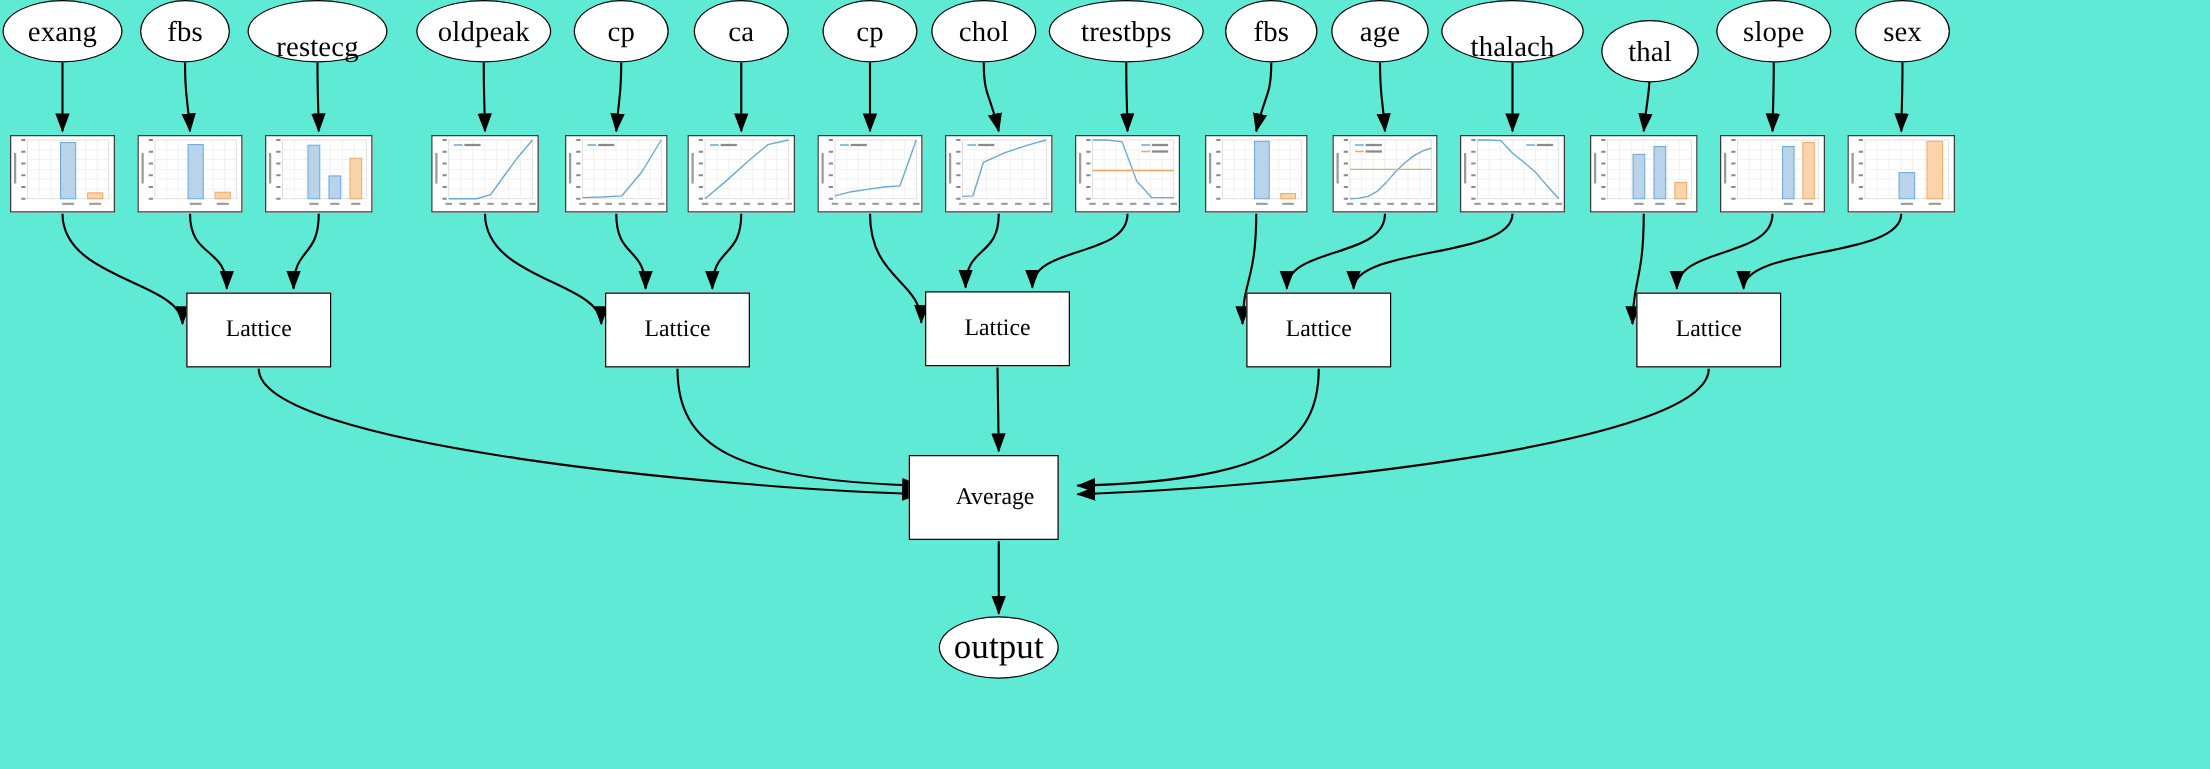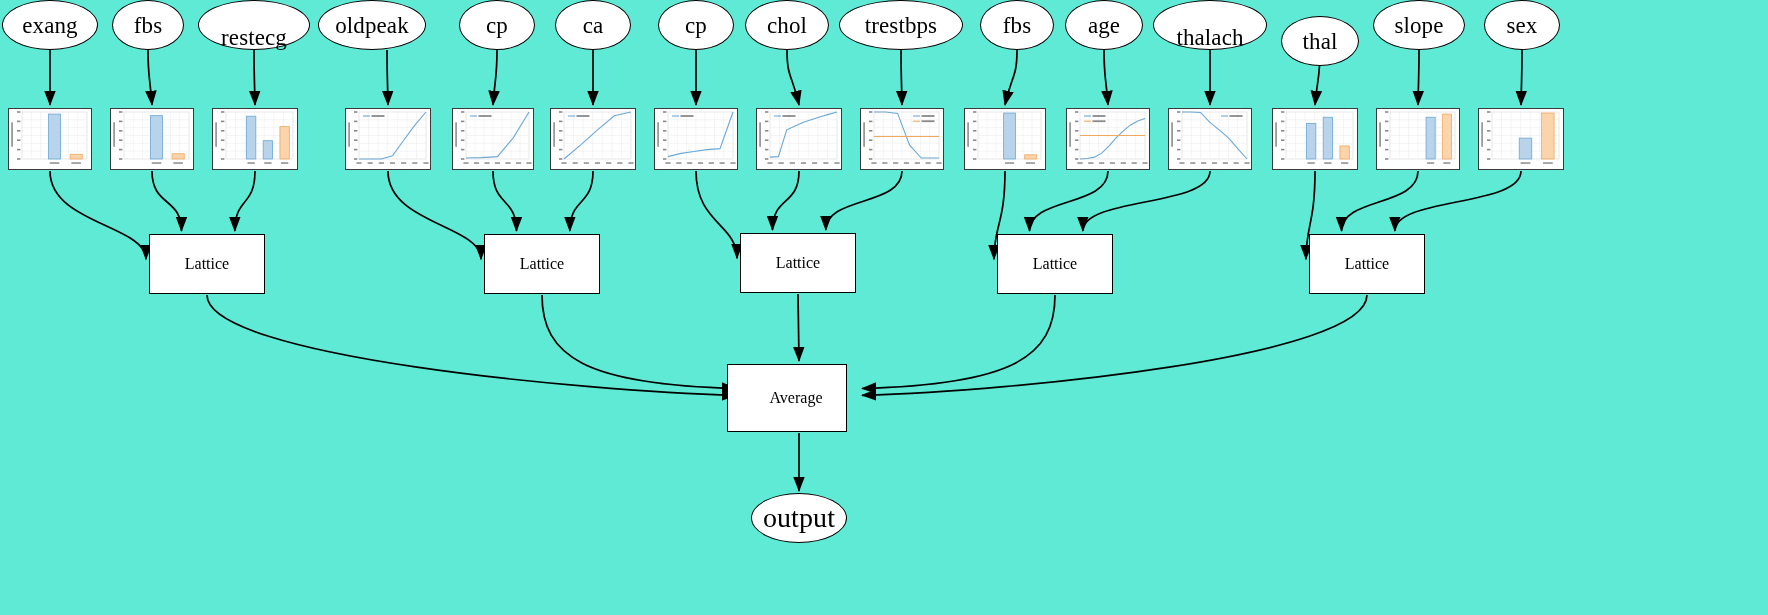--- a/index.html
+++ b/index.html
@@ -41,21 +41,21 @@
   }
   
   .rect-node{
     position:absolute;
     border:1.7px solid #000;
     background:#fff;
     display:flex;
     align-items:center;
     justify-content:center;
     box-sizing:border-box;
-    font-size:16px;
+    font-size:19px;
     white-space:nowrap;
   }
   
   .plot{
     position:absolute;
     box-sizing:border-box;
     border:1.5px solid #3a3a3a;
     background:#ffffff;
     overflow:hidden;
   }
@@ -115,21 +115,21 @@
   <div id="ellipse-layer">
       <div class="ellipse-node" style="left: 2px; top: 0px; width: 96px; height: 50px;">
         <span>exang</span>
       </div>
       <div class="ellipse-node" style="left: 112px; top: 0px; width: 72px; height: 50px;">
         <span>fbs</span>
       </div>
       <div class="ellipse-node" style="left: 198px; top: 0px; width: 112px; height: 50px; align-items: flex-end;">
         <span>restecg</span>
       </div>
-      <div class="ellipse-node" style="left: 318px; top: 0px; width: 108px; height: 50px;">
+      <div class="ellipse-node" style="left: 333px; top: 0px; width: 108px; height: 50px;">
         <span>oldpeak</span>
       </div>
       <div class="ellipse-node" style="left: 459px; top: 0px; width: 76px; height: 50px;">
         <span>cp</span>
       </div>
       <div class="ellipse-node" style="left: 555px; top: 0px; width: 76px; height: 50px;">
         <span>ca</span>
       </div>
       <div class="ellipse-node" style="left: 658px; top: 0px; width: 76px; height: 50px;">
         <span>cp</span>

